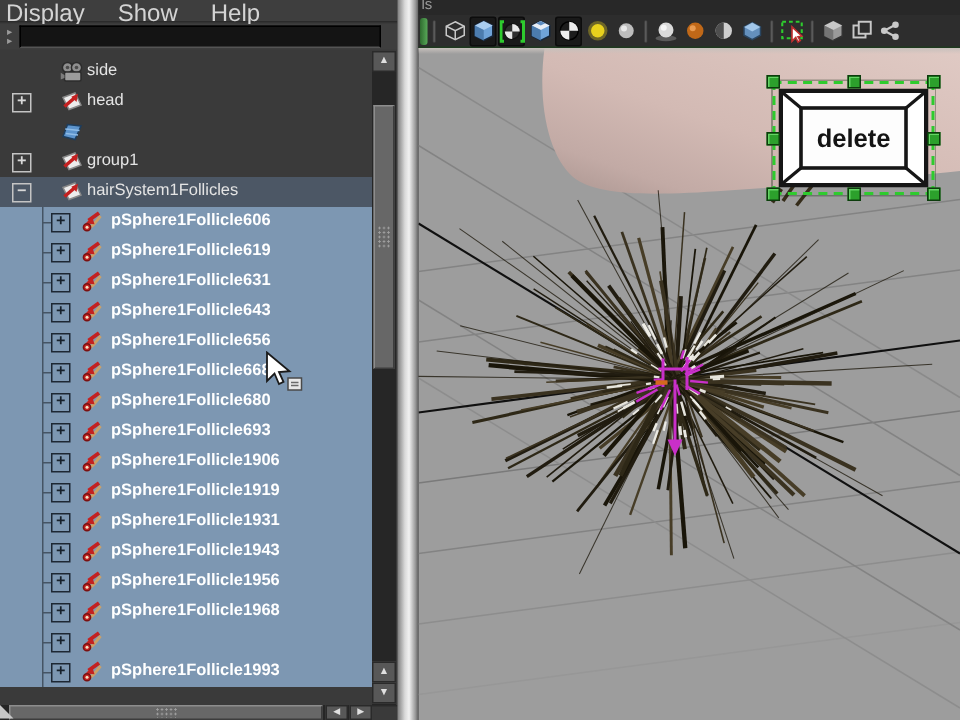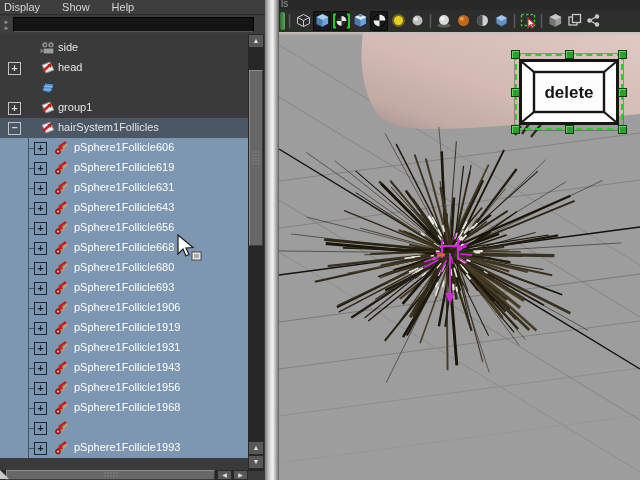--- a/index.html
+++ b/index.html
@@ -3,33 +3,33 @@
 <meta charset="utf-8">
 <style>
   html,body{margin:0;padding:0;background:#222;}
   #stage{position:relative;width:640px;height:480px;overflow:hidden;
          font-family:"Liberation Sans",sans-serif;background:#3a3a3a;user-select:none;}
 
   
   #outliner{position:absolute;left:0;top:0;width:265px;height:480px;background:#3a3a3a;}
   #outliner-menubar{position:absolute;left:0;top:0;width:100%;height:15px;background:#3e3e3e;
         border-bottom:1px solid #2b2b2b;display:flex;gap:18px;padding:1px 0 0 2px;box-sizing:border-box;}
-  .menu-item{font-size:11px;color:#d4d4d4;padding:0 2px;cursor:default;}
+  .menu-item{font-size:16px;color:#d4d4d4;padding:0 2px;cursor:default;}
   #filter-row{position:absolute;left:0;top:16px;width:100%;height:17px;background:#3e3e3e;display:flex;align-items:center;}
   #filter-arrows{width:13px;color:#9a9a9a;font-size:7px;line-height:6px;text-align:center;}
   #filter-input{width:233px;height:13px;background:#141414;border:1px solid #000;
         border-bottom-color:#555;color:#ddd;font-size:10px;padding:0 3px;}
 
   #olist{position:absolute;left:0;top:34px;width:248px;height:436px;overflow:hidden;background:#3a3a3a;}
   .orow{position:relative;height:20px;font-size:11px;color:#e4e4e4;}
   .orow.active{background:#4c5765;}
   .orow.sel{background:#7d97b2;color:#fff;}
   .orow.dim .olabel{color:#787878;}
   .olabel{position:absolute;top:3px;white-space:nowrap;}
-  .lbl-1{left:58px;} .lbl-2{left:74px;}
+  .lbl-1{left:58px;} .lbl-2{left:74px;font-weight:bold;}
   .icon16{position:absolute;top:2px;width:16px;height:16px;}
   .ic-1{left:40px;} .ic-2{left:54px;}
   .expand-box{position:absolute;top:4px;width:11px;height:11px;border:1px solid #c4c4c4;
         font:bold 10px "DejaVu Sans Mono",monospace;line-height:10px;text-align:center;color:#d8d8d8;}
   .expand-box.top{left:8px;background:#3a3a3a;}
   .expand-box.ontint{background:transparent;}
   .expand-box.child{left:34px;border-color:#1d2733;color:#16202b;background:transparent;}
   .orow.sel::before{content:"";position:absolute;left:28px;top:0;width:1px;height:20px;background:#45546487;background:#455464;}
   .orow.sel::after{content:"";position:absolute;left:28px;top:10px;width:6px;height:1px;background:#455464;}
 

